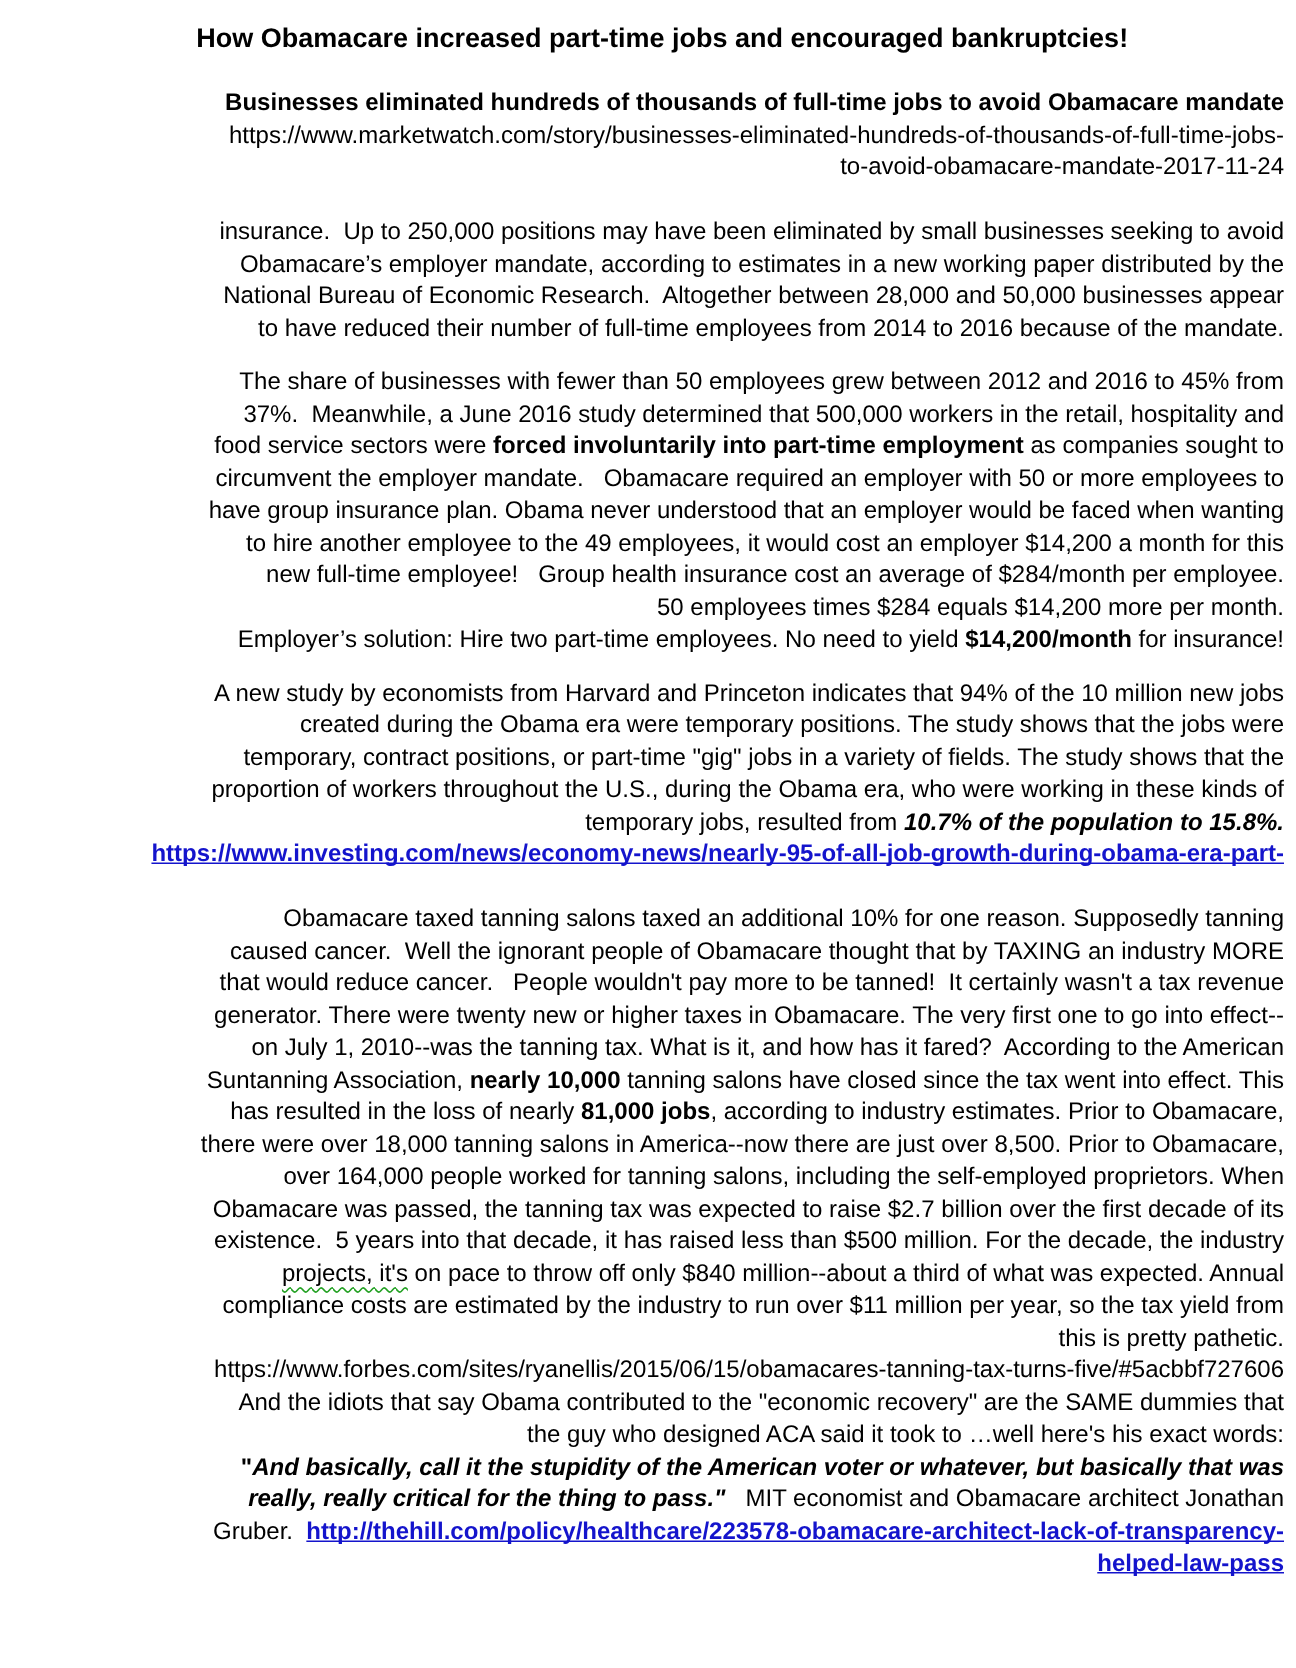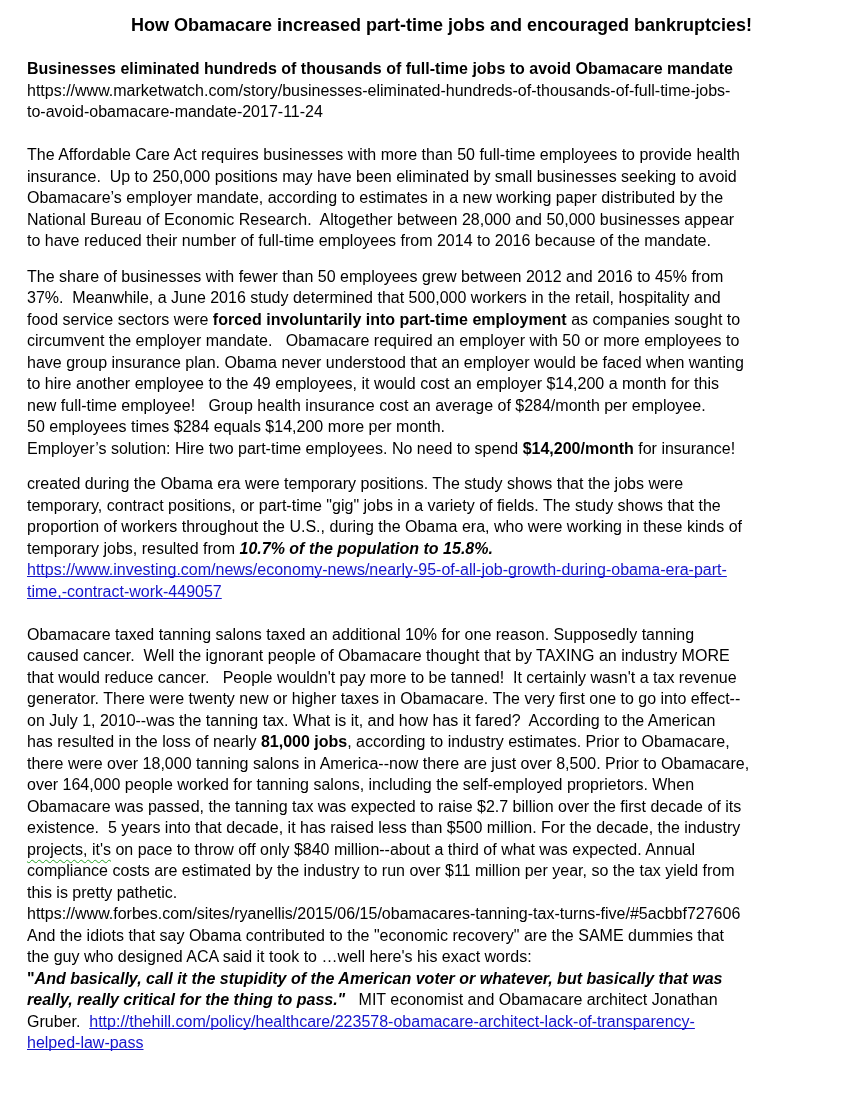--- a/index.html
+++ b/index.html
@@ -4,35 +4,36 @@
 <style>
   html,body{margin:0;padding:0;background:#ffffff;}
   body{width:864px;height:1112px;overflow:hidden;}
   .page{
     box-sizing:border-box;
     width:864px;height:847px;
     padding:15px 8px 0 27px;
     font-family:"Liberation Sans","DejaVu Sans",sans-serif;
     font-size:16px;line-height:21.5px;color:#000;
   }
-  .block{margin:0;}
+  .block{margin:0;text-align:right;}
   .gap-blank{margin-bottom:21.5px;}
   .gap-small{margin-bottom:14px;}
   .gap-none{margin-bottom:0;}
   .line{white-space:pre;}
   .run{}
   .b{font-weight:700;}
   .i{font-style:italic;}
   .u{text-decoration-skip-ink:none;}
   .u.b{text-decoration-thickness:2px;}
   a.link{
     color:var(--link-color,#1414cc);
     text-decoration:underline;
     text-decoration-skip-ink:none;
     cursor:pointer;
+    font-weight:bold;
   }
   .sq{
     text-decoration-line:underline;
     text-decoration-style:wavy;
     text-decoration-color:var(--squiggle-color,#22a022);
     text-decoration-thickness:1px;
     text-underline-offset:4px;
     text-decoration-skip-ink:none;
   }
 </style>
@@ -43,51 +44,51 @@
   <div id="doc">
       <div class="block gap-blank" style="text-align: center; font-size: 18px;">
         <div class="line"><span class="run b">How Obamacare increased part-time jobs and encouraged bankruptcies!</span></div>
       </div>
       <div class="block gap-blank">
         <div class="line"><span class="run b">Businesses eliminated hundreds of thousands of full-time jobs to avoid Obamacare mandate</span></div>
         <div class="line"><span class="run">https://www.marketwatch.com/story/businesses-eliminated-hundreds-of-thousands-of-full-time-jobs-</span></div>
         <div class="line"><span class="run">to-avoid-obamacare-mandate-2017-11-24</span></div>
       </div>
       <div class="block gap-small">
-        <div class="line"><span class="run">The Affordable Care Act requires businesses with more than 50 full-time employees to provide health</span></div>
         <div class="line"><span class="run">insurance.  Up to 250,000 positions may have been eliminated by small businesses seeking to avoid</span></div>
         <div class="line"><span class="run">Obamacare’s employer mandate, according to estimates in a new working paper distributed by the</span></div>
         <div class="line"><span class="run">National Bureau of Economic Research.  Altogether between 28,000 and 50,000 businesses appear</span></div>
         <div class="line"><span class="run">to have reduced their number of full-time employees from 2014 to 2016 because of the mandate.</span></div>
       </div>
       <div class="block gap-small">
         <div class="line"><span class="run">The share of businesses with fewer than 50 employees grew between 2012 and 2016 to 45% from</span></div>
         <div class="line"><span class="run">37%.  Meanwhile, a June 2016 study determined that 500,000 workers in the retail, hospitality and</span></div>
         <div class="line"><span class="run">food service sectors were </span><span class="run b u">forced involuntarily into part-time employment</span><span class="run"> as companies sought to</span></div>
         <div class="line"><span class="run">circumvent the employer mandate.   Obamacare required an employer with 50 or more employees to</span></div>
         <div class="line"><span class="run">have group insurance plan. Obama never understood that an employer would be faced when wanting</span></div>
         <div class="line"><span class="run">to hire another employee to the 49 employees, it would cost an employer $14,200 a month for this</span></div>
         <div class="line"><span class="run">new full-time employee!   Group health insurance cost an average of $284/month per employee.</span></div>
         <div class="line"><span class="run">50 employees times $284 equals $14,200 more per month.</span></div>
-        <div class="line"><span class="run">Employer’s solution: Hire two part-time employees. </span><span class="run u">No need to spend </span><span class="run b u">$14,200/month</span><span class="run u"> for insurance!</span></div>
+        <div class="line"><span class="run">Employer’s solution: Hire two part-time employees. </span><span class="run u">No need to yield </span><span class="run b u">$14,200/month</span><span class="run u"> for insurance!</span></div>
       </div>
       <div class="block gap-blank">
+        <div class="line"><span class="run"> A new study by economists from Harvard and Princeton indicates that 94% of the 10 million new jobs</span></div>
         <div class="line"><span class="run">created during the Obama era were </span><span class="run u">temporary positions</span><span class="run">. The study shows that the jobs were</span></div>
         <div class="line"><span class="run">temporary, contract positions, or part-time "gig" jobs in a variety of fields. The study shows that the</span></div>
         <div class="line"><span class="run">proportion of workers throughout the U.S., during the Obama era, who were working in these kinds of</span></div>
         <div class="line"><span class="run">temporary jobs, resulted from </span><span class="run b i u">10.7% of the population to 15.8%.</span></div>
         <div class="line"><a class="run link">https://www.investing.com/news/economy-news/nearly-95-of-all-job-growth-during-obama-era-part-</a></div>
-        <div class="line"><a class="run link">time,-contract-work-449057</a></div>
       </div>
       <div class="block gap-none">
         <div class="line"><span class="run">Obamacare taxed tanning salons taxed an additional 10% for one reason. Supposedly tanning</span></div>
         <div class="line"><span class="run">caused cancer.  Well the ignorant people of Obamacare thought that by TAXING an industry MORE</span></div>
         <div class="line"><span class="run">that would reduce cancer.   People wouldn't pay more to be tanned!  It certainly wasn't a tax revenue</span></div>
         <div class="line"><span class="run">generator. There were twenty new or higher taxes in Obamacare. The very first one to go into effect--</span></div>
         <div class="line"><span class="run">on July 1, 2010--was the tanning tax. What is it, and how has it fared?  According to the American</span></div>
+        <div class="line"><span class="run">Suntanning Association, </span><span class="run b">nearly 10,000</span><span class="run"> tanning salons have closed since the tax went into effect. This</span></div>
         <div class="line"><span class="run">has resulted in the loss of nearly </span><span class="run b">81,000 jobs</span><span class="run">, according to industry estimates. Prior to Obamacare,</span></div>
         <div class="line"><span class="run">there were over 18,000 tanning salons in America--now there are just over 8,500. Prior to Obamacare,</span></div>
         <div class="line"><span class="run">over 164,000 people worked for tanning salons, including the self-employed proprietors. When</span></div>
         <div class="line"><span class="run">Obamacare was passed, the tanning tax was expected to raise $2.7 billion over the first decade of its</span></div>
         <div class="line"><span class="run">existence.  5 years into that decade, it has raised less than $500 million. For the decade, the industry</span></div>
         <div class="line"><span class="run sq">projects, it's</span><span class="run"> on pace to throw off only $840 million--about a third of what was expected. Annual</span></div>
         <div class="line"><span class="run">compliance costs are estimated by the industry to run over $11 million per year, so the tax yield from</span></div>
         <div class="line"><span class="run">this is pretty pathetic.</span></div>
         <div class="line"><span class="run">https://www.forbes.com/sites/ryanellis/2015/06/15/obamacares-tanning-tax-turns-five/#5acbbf727606</span></div>
         <div class="line"><span class="run">And the idiots that say Obama contributed to the "economic recovery" are the SAME dummies that</span></div>

